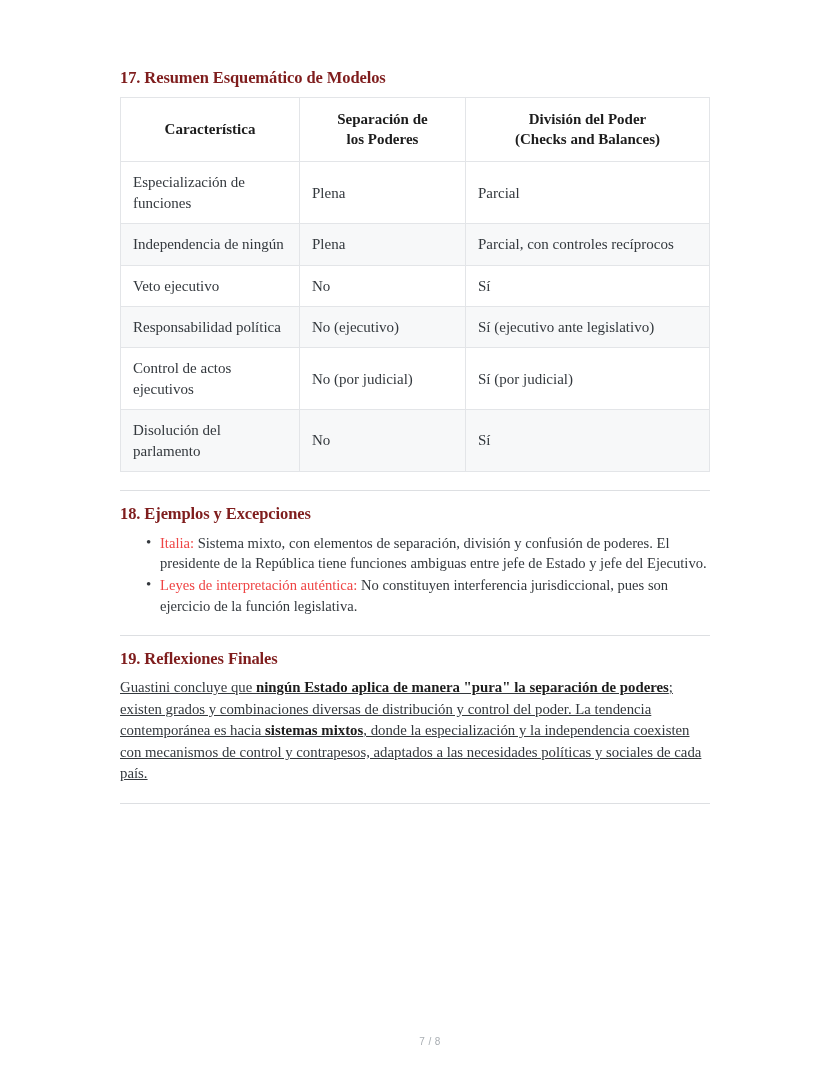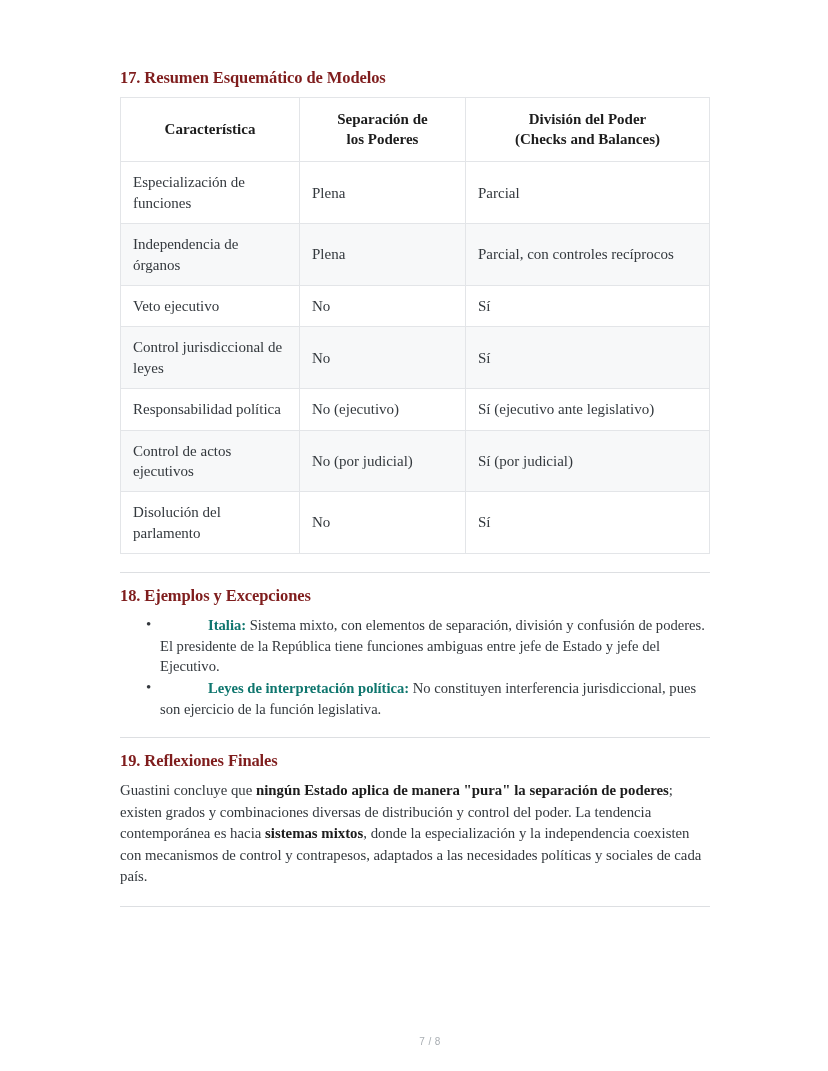--- a/index.html
+++ b/index.html
@@ -104,31 +104,31 @@
   }
   ul.bullets li::before {
     content: "\2022";
     position: absolute;
     left: 0;
     top: -1px;
     font-size: 15px;
     color: #33383d;
   }
   ul.bullets li b {
-    font-weight: bold;
-    color: #0f766e;
-    margin-left: 48px;
+    font-weight: normal;
+    color: #ef4444;
   }
 
   
   p.body-text {
     font-size: 14.8px;
     line-height: 1.45;
     color: #33383d;
     margin: 0;
+    text-decoration: underline;
   }
   p.body-text b {
     font-weight: bold;
     color: #1c1c1c;
   }
 
   
   .footer {
     position: absolute;
     left: 16px;
@@ -170,31 +170,26 @@
           </th>
         </tr>
       </thead>
       <tbody>
         <tr>
           <td>Especialización de funciones</td>
           <td>Plena</td>
           <td>Parcial</td>
         </tr>
         <tr>
-          <td>Independencia de órganos</td>
+          <td>Independencia de ningún</td>
           <td>Plena</td>
           <td>Parcial, con controles recíprocos</td>
         </tr>
         <tr>
           <td>Veto ejecutivo</td>
-          <td>No</td>
-          <td>Sí</td>
-        </tr>
-        <tr>
-          <td>Control jurisdiccional de leyes</td>
           <td>No</td>
           <td>Sí</td>
         </tr>
         <tr>
           <td>Responsabilidad política</td>
           <td>No (ejecutivo)</td>
           <td>Sí (ejecutivo ante legislativo)</td>
         </tr>
         <tr>
           <td>Control de actos ejecutivos</td>
@@ -211,21 +206,21 @@
 
     <hr class="sep">
 
     <h2 class="section-heading">18. Ejemplos y Excepciones</h2>
 
     <ul class="bullets">
       <li>
         <b>Italia:</b><span> Sistema mixto, con elementos de separación, división y confusión de poderes. El presidente de la República tiene funciones ambiguas entre jefe de Estado y jefe del Ejecutivo.</span>
       </li>
       <li>
-        <b>Leyes de interpretación política:</b><span> No constituyen interferencia jurisdiccional, pues son ejercicio de la función legislativa.</span>
+        <b>Leyes de interpretación auténtica:</b><span> No constituyen interferencia jurisdiccional, pues son ejercicio de la función legislativa.</span>
       </li>
     </ul>
 
     <hr class="sep">
 
     <h2 class="section-heading">19. Reflexiones Finales</h2>
 
     <p class="body-text">
       <span>Guastini concluye que </span><b>ningún Estado aplica de manera "pura" la separación de poderes</b><span>; existen grados y combinaciones diversas de distribución y control del poder. La tendencia contemporánea es hacia </span><b>sistemas mixtos</b><span>, donde la especialización y la independencia coexisten con mecanismos de control y contrapesos, adaptados a las necesidades políticas y sociales de cada país.</span>
     </p>

